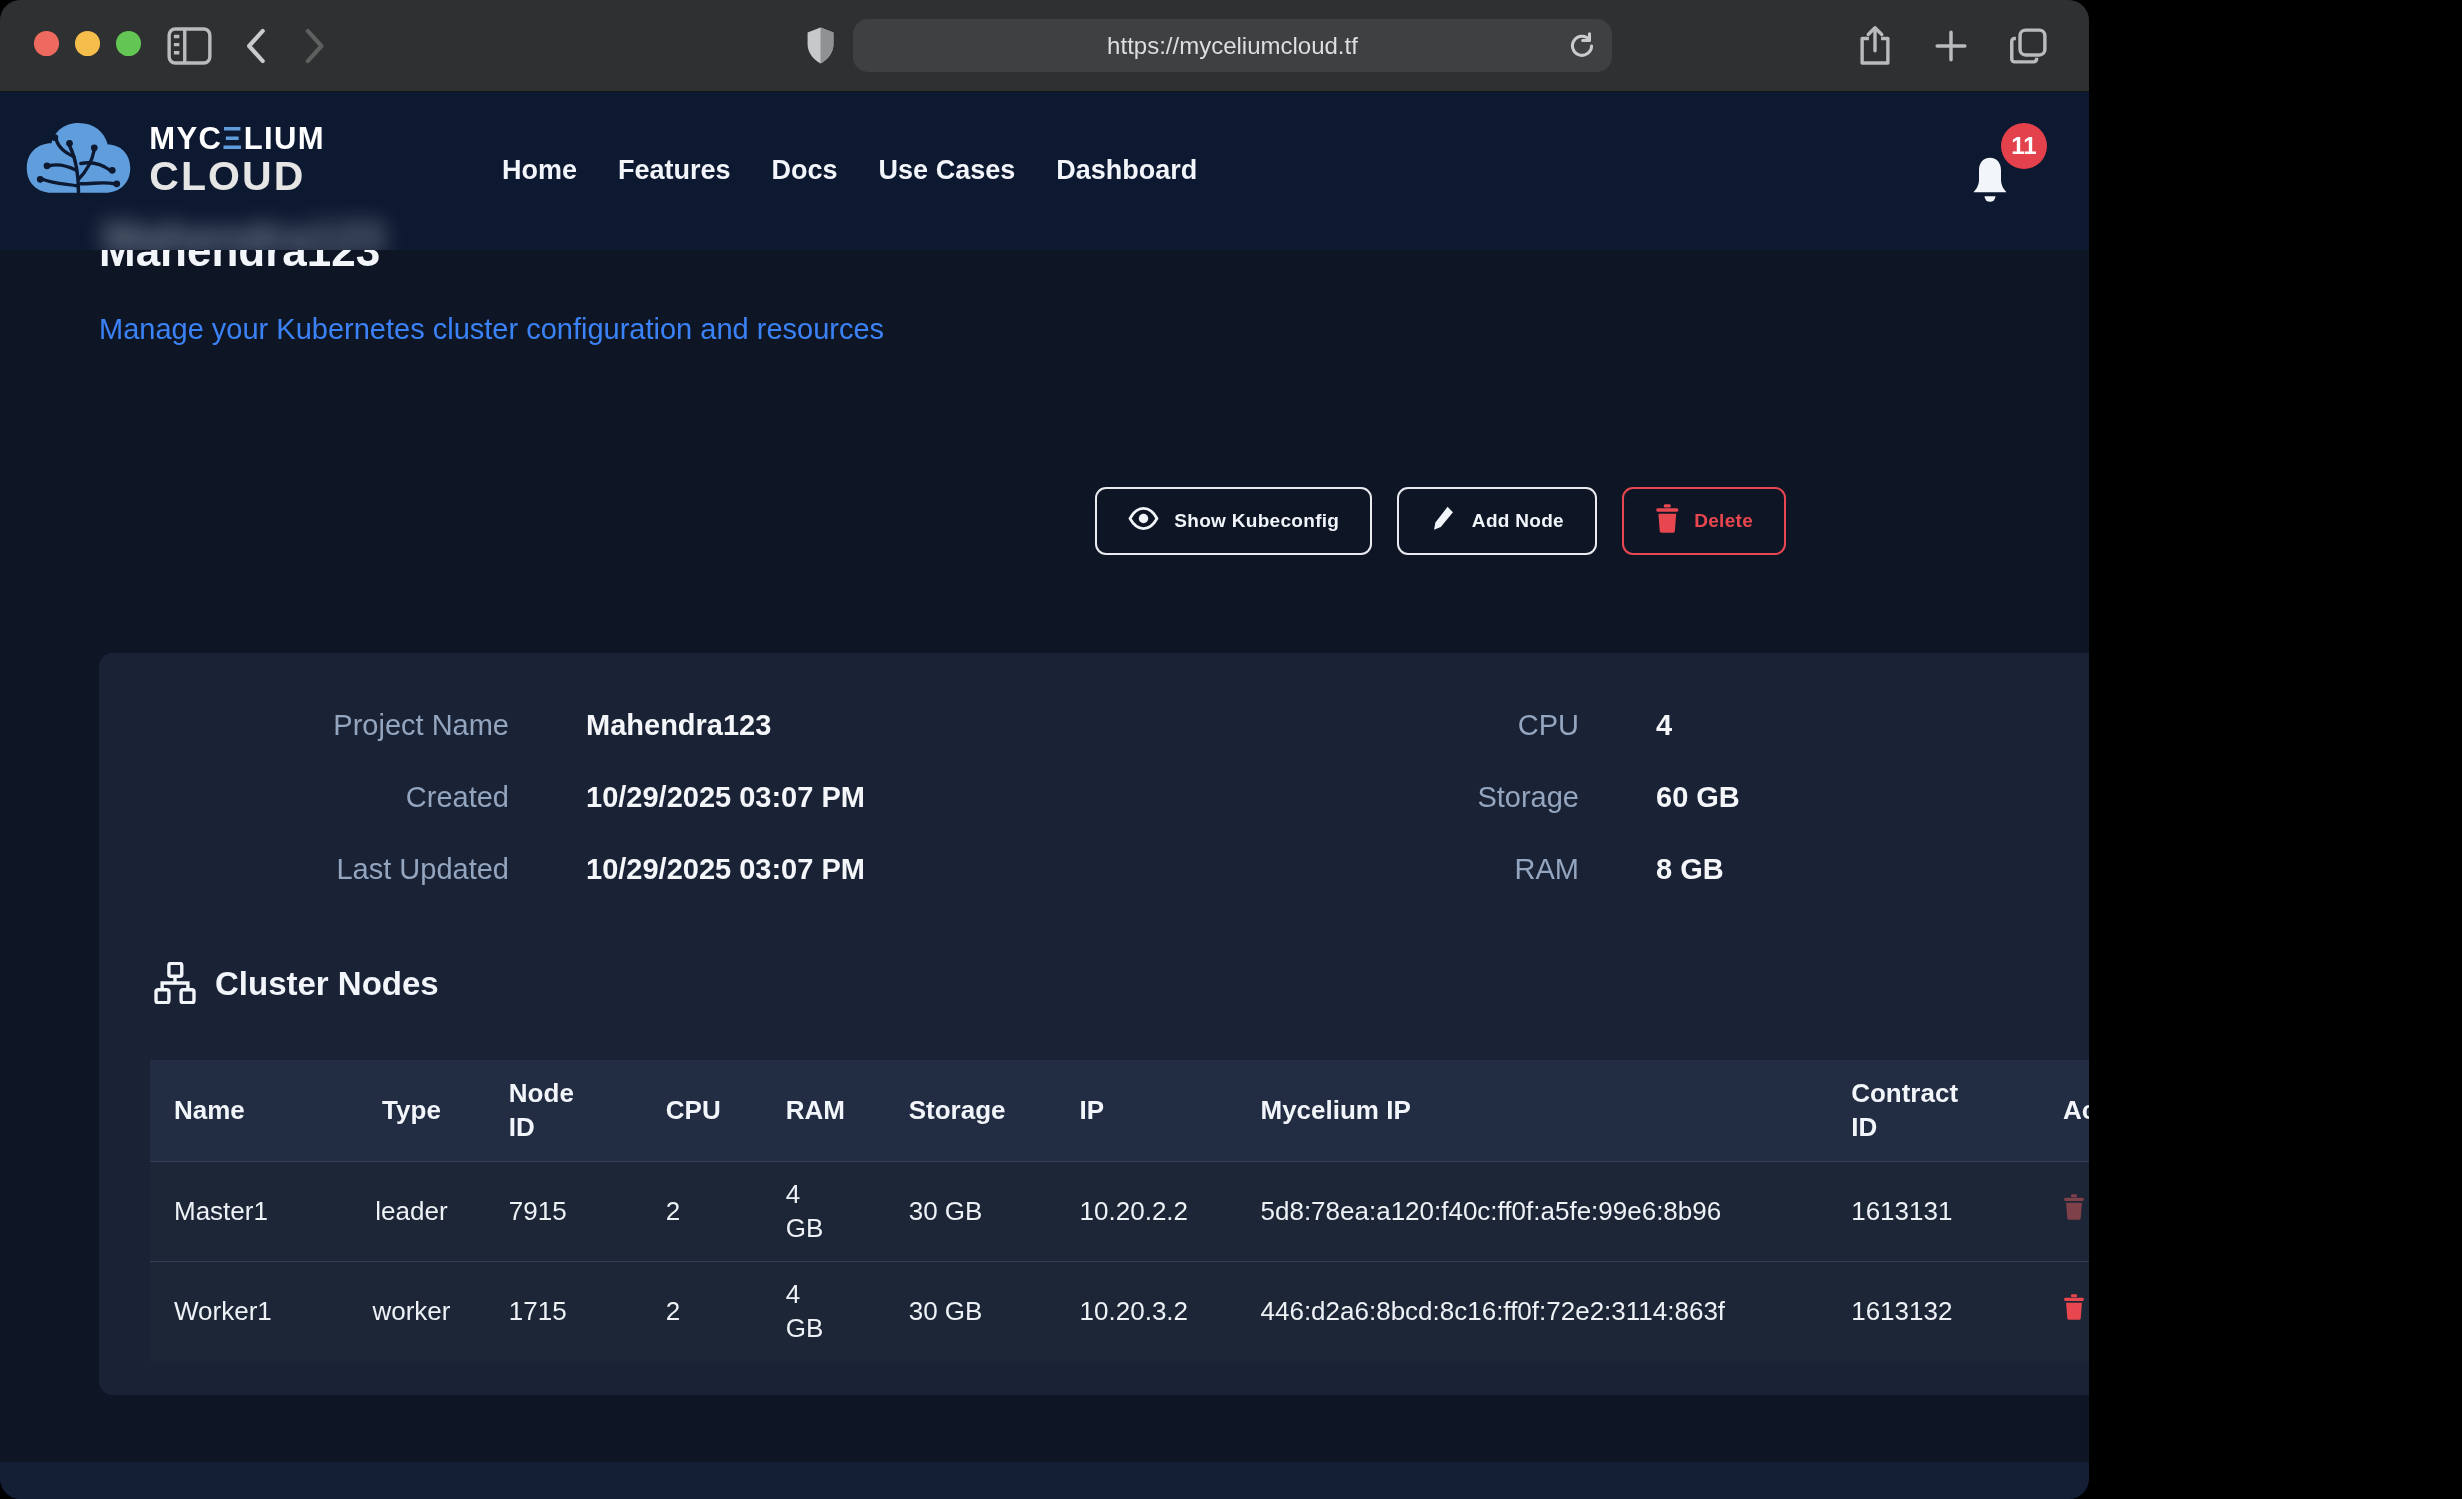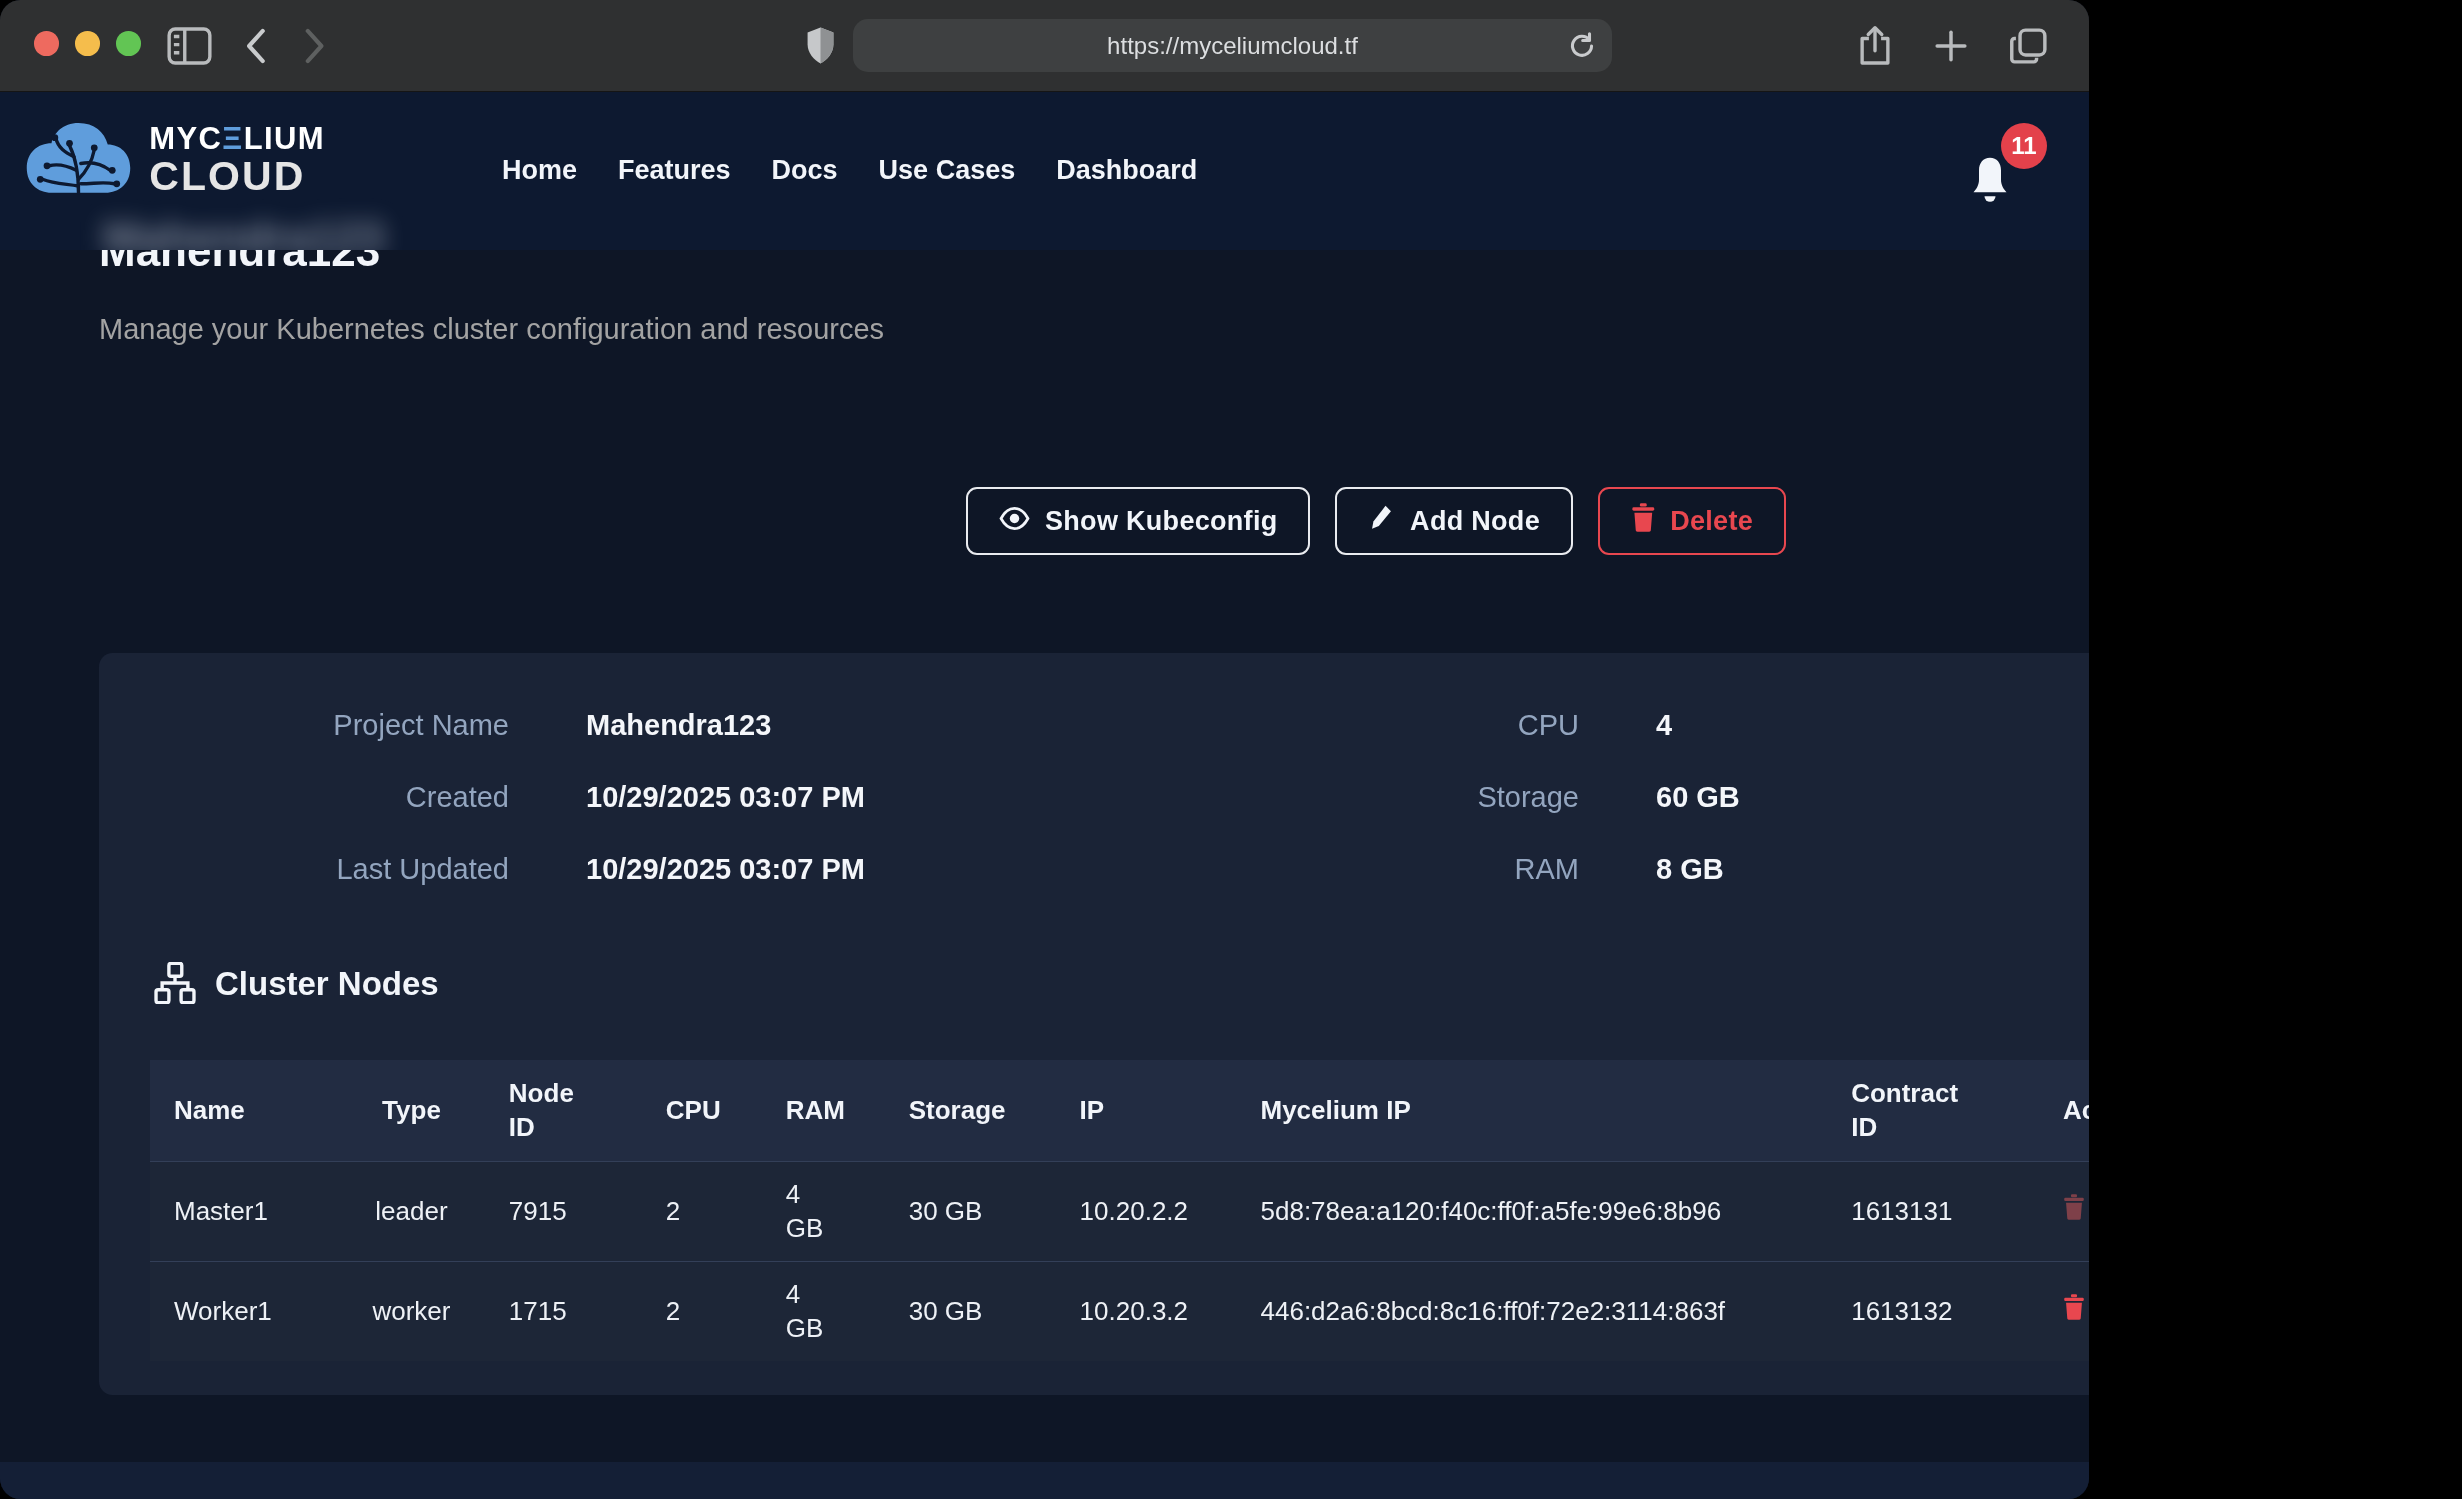--- a/index.html
+++ b/index.html
@@ -29,25 +29,25 @@
   .brand-line2{font-size:41px;font-weight:800;letter-spacing:2.1px;color:#e5e5e5;margin-top:2.7px;}
   .nav{position:absolute;left:502px;top:0;height:159px;display:flex;align-items:center;gap:41px;}
   .nav-item{font-size:27px;font-weight:600;color:#f2f5fa;cursor:pointer;}
   .bell-wrap{position:absolute;left:1968px;top:37px;width:89px;height:89px;}
   .badge{position:absolute;left:33px;top:-5.5px;min-width:46px;height:46px;border-radius:50%;background:#e3414b;color:#fff;font-size:24px;font-weight:700;display:flex;align-items:center;justify-content:center;}
   .user-menu{position:absolute;left:2104px;top:0;height:159px;display:flex;align-items:center;gap:12.3px;cursor:pointer;}
   .user-name{font-size:27px;font-weight:600;color:#f2f5fa;}
 
   
   .page-title{position:absolute;left:99px;top:226px;font-size:44px;line-height:1.15;font-weight:700;color:#f2f5fa;z-index:2;}
-  .page-subtitle{position:absolute;left:99px;top:313px;font-size:29px;color:#a3a3a3;z-index:2;}
+  .page-subtitle{position:absolute;left:99px;top:313px;font-size:29px;color:#3b82f6;z-index:2;}
 
   
   .actions-row{position:absolute;top:487px;right:303px;display:flex;gap:24.6px;z-index:2;}
-  .btn{height:68px;display:flex;align-items:center;gap:15px;padding:12px 31px;border-radius:11px;border:2.1px solid #e9ebef;background:transparent;color:#f2f5fa;font-size:27px;font-weight:700;letter-spacing:0.3px;cursor:pointer;font-family:inherit;}
+  .btn{height:68px;display:flex;align-items:center;gap:15px;padding:12px 31px;border-radius:11px;border:2.1px solid #e9ebef;background:transparent;color:#f2f5fa;font-size:19px;font-weight:700;letter-spacing:0.3px;cursor:pointer;font-family:inherit;}
   .btn.danger{border-color:#e8474f;color:#e8474f;}
 
   
   .card{position:absolute;left:99px;top:653px;width:2143px;height:742px;background:#1a2336;border-radius:13.7px;z-index:2;}
   .info-col{position:absolute;top:36px;width:1071px;display:flex;flex-direction:column;}
   .info-col.left{left:0;}
   .info-col.right{left:1071px;}
   .info-row{height:72px;display:flex;align-items:center;}
   .info-label{width:410px;text-align:right;font-size:29px;color:#93a5bf;flex:0 0 auto;}
   .info-col.right .info-label{width:409px;}

